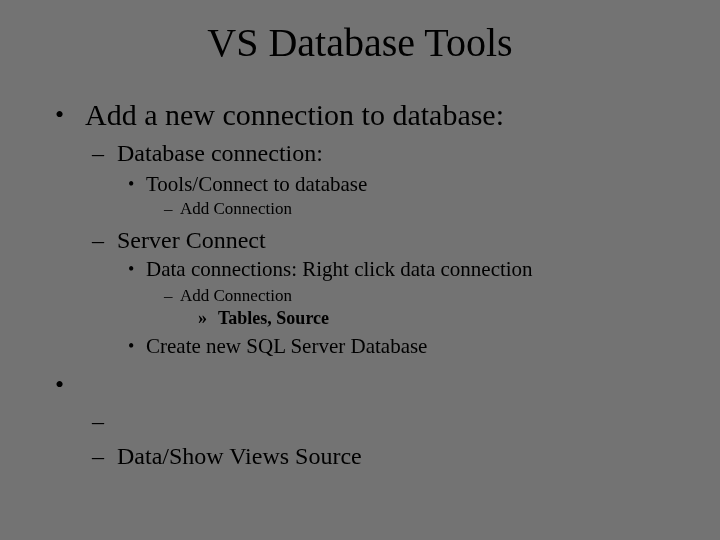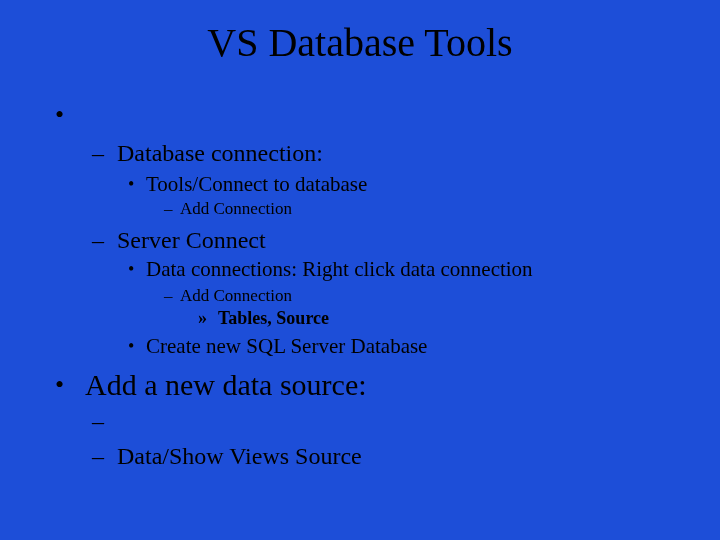--- a/index.html
+++ b/index.html
@@ -11,21 +11,21 @@
     height: 540px;
     background: #ffffff;
     font-family: "Liberation Serif", "DejaVu Serif", serif;
     color: #000000;
     overflow: hidden;
   }
   .slide {
     position: relative;
     width: 720px;
     height: 540px;
-    background: #1d4ed8;
+    background: #737373;
   }
   .title {
     position: absolute;
     top: 23px;
     left: 0;
     width: 100%;
     margin: 0;
     font-size: 40px;
     font-weight: normal;
     line-height: 1;
@@ -62,20 +62,21 @@
 </style>
 </head>
 <body>
 
 <div class="slide">
 
   <h1 class="title">VS Database Tools</h1>
 
   <div class="line level1" style="top:100px">
     <span class="marker">•</span>
+    <span class="text">Add a new connection to database:</span>
   </div>
 
   <div class="line level2" style="top:141px">
     <span class="marker">–</span>
     <span class="text">Database connection:</span>
   </div>
 
   <div class="line level3" style="top:174px">
     <span class="marker">•</span>
     <span class="text">Tools/Connect to database</span>
@@ -106,21 +107,20 @@
     <span class="text">Tables, Source</span>
   </div>
 
   <div class="line level3" style="top:336px">
     <span class="marker">•</span>
     <span class="text">Create new SQL Server Database</span>
   </div>
 
   <div class="line level1" style="top:370px">
     <span class="marker">•</span>
-    <span class="text">Add a new data source:</span>
   </div>
 
   <div class="line level2" style="top:409px">
     <span class="marker">–</span>
   </div>
 
   <div class="line level2" style="top:444px">
     <span class="marker">–</span>
     <span class="text">Data/Show Views Source</span>
   </div>

